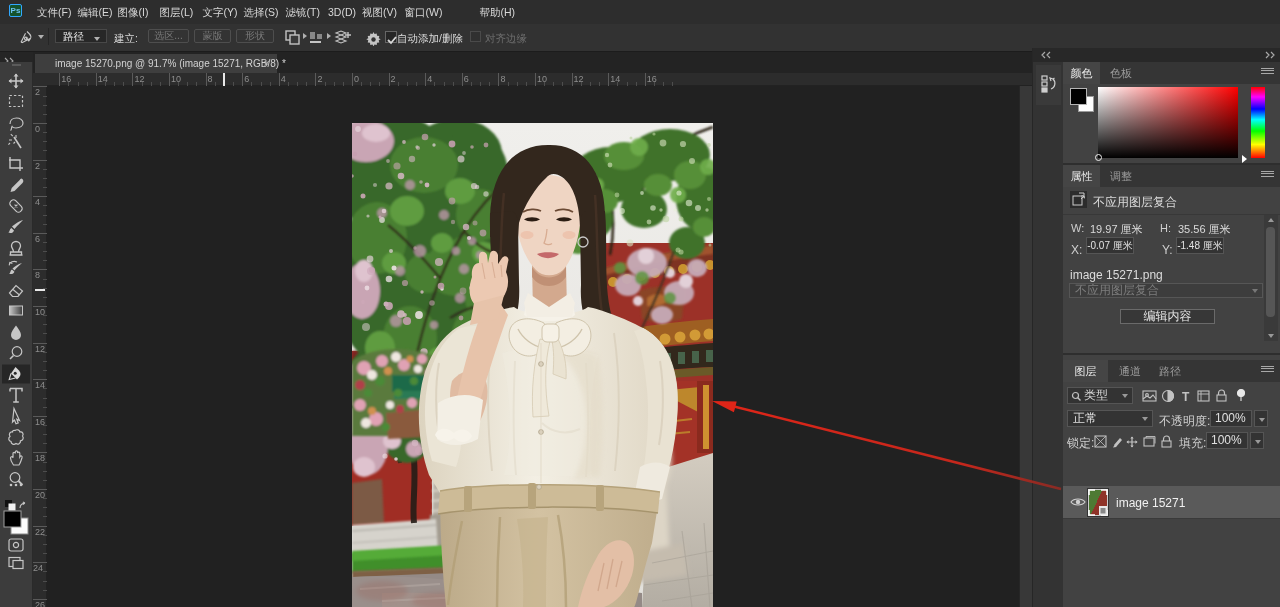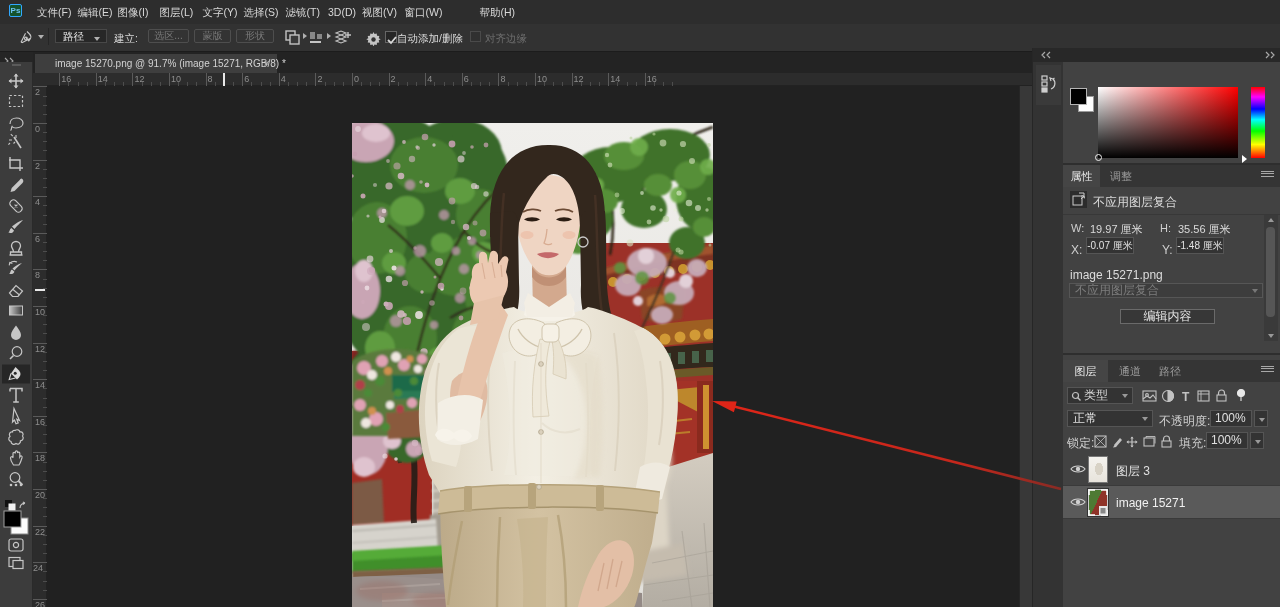--- a/index.html
+++ b/index.html
@@ -947,20 +947,25 @@
 
   <div class="abs" id="panels" style="left:1063px;top:48px;width:217px;height:559px;background:#424242;font-size:12px;color:#d6d6d6;">
 
     <div class="abs" style="left:0;top:0;width:217px;height:14px;background:#282828;">
       <svg class="abs" style="right:4px;top:2px;" width="14" height="10">
           <path d="M4 2 L7 5 L4 8 M9 2 L12 5 L9 8" stroke="#a8a8a8" stroke-width="1.2" fill="none"></path>
         </svg>
     </div>
 
     <div class="abs" style="left:0;top:14px;width:217px;height:101px;background:#424242;">
+      <div class="abs" style="left:0;top:0;width:217px;height:22px;background:#353535;">
+        <div class="abs" style="left:0;top:0;width:37px;height:22px;background:#454545;color:#ececec;text-align:center;line-height:22px;font-size:11px;">颜色</div>
+        <div class="abs" style="left:37px;top:0;width:42px;height:22px;color:#9b9b9b;text-align:center;line-height:22px;font-size:11px;">色板</div>
+        <div class="abs" style="right:6px;top:8px;width:13px;height:1px;background:#a8a8a8;box-shadow:0 3px #a8a8a8, 0 -2px #a8a8a8;"></div>
+      </div>
 
       <div class="abs" style="left:15px;top:34px;width:16px;height:16px;background:#fdfdfd;border:1px solid #9a9a9a;"></div>
       <div class="abs" style="left:7px;top:26px;width:17px;height:17px;background:#000;border:1px solid #b5b5b5;"></div>
 
       <div class="abs" style="left:35px;top:25px;width:140px;height:71px;background:linear-gradient(to bottom, rgba(0,0,0,0) 0%, #000 100%), linear-gradient(to right, #fff 0%, #f00 100%);">
         <div class="abs" style="left:-3px;bottom:-3px;width:7px;height:7px;border:1px solid #eee;border-radius:50%;"></div>
       </div>
       <div class="abs" style="left:179px;top:93px;width:0;height:0;border-top:4px solid transparent;border-bottom:4px solid transparent;border-left:5px solid #fff;"></div>
 
       <div class="abs" style="left:188px;top:25px;width:14px;height:71px;background:linear-gradient(to bottom,#f00 0%,#f0f 14%,#00f 31%,#0ff 46%,#0f0 62%,#ff0 81%,#f80 90%,#f00 100%);"></div>
@@ -1060,28 +1065,20 @@
           <rect x="68" y="7" width="9" height="6"></rect>
             <path d="M69.5 7 v-2 a2.5 2.5 0 0 1 6 0 v2" stroke-width="1.2"></path>
         </g>
       </svg>
       <div class="abs" style="left:116px;top:80px;color:#cfcfcf;">填充:</div>
       <div class="abs" style="left:143px;top:77px;width:42px;height:17px;background:#333;border:1px solid #555;color:#e0e0e0;line-height:15px;padding-left:4px;">100%</div>
       <div class="abs" style="left:187px;top:77px;width:14px;height:17px;background:#333;border:1px solid #555;">
         <div class="abs" style="left:4px;top:7px;width:0;height:0;border-left:3px solid transparent;border-right:3px solid transparent;border-top:4px solid #999;"></div>
       </div>
 
-      <div class="abs" style="left:0;top:98px;width:217px;height:33px;border-bottom:1px solid #3a3a3a;">
-        <svg class="abs" style="left:7px;top:10px;" width="16" height="12" viewBox="0 0 16 12">
-            <path d="M1 6 C4 2 12 2 15 6 C12 10 4 10 1 6 Z" fill="none" stroke="#d0d0d0" stroke-width="1.2"></path>
-            <circle cx="8" cy="6" r="2.2" fill="#d0d0d0"></circle>
-          </svg>
-        <div class="abs thumbA" style="left:25px;top:3px;width:20px;height:27px;"></div>
-        <div class="abs" style="left:53px;top:10px;color:#e0e0e0;">图层 3</div>
-      </div>
       <div class="abs" style="left:0;top:131px;width:217px;height:33px;background:#5a5a5a;border-bottom:1px solid #3a3a3a;">
         <svg class="abs" style="left:7px;top:10px;" width="16" height="12" viewBox="0 0 16 12">
             <path d="M1 6 C4 2 12 2 15 6 C12 10 4 10 1 6 Z" fill="none" stroke="#d0d0d0" stroke-width="1.2"></path>
             <circle cx="8" cy="6" r="2.2" fill="#d0d0d0"></circle>
           </svg>
         <div class="abs thumbB" style="left:25px;top:3px;width:20px;height:27px;">
             <svg width="20" height="27" viewBox="0 0 20 27" style="position:absolute;left:-1px;top:-1px;">
               <g stroke="#fff" stroke-width="1.6" fill="none">
                 <path d="M1 6 V1 H7"></path>
                 <path d="M13 1 H19 V6"></path>

